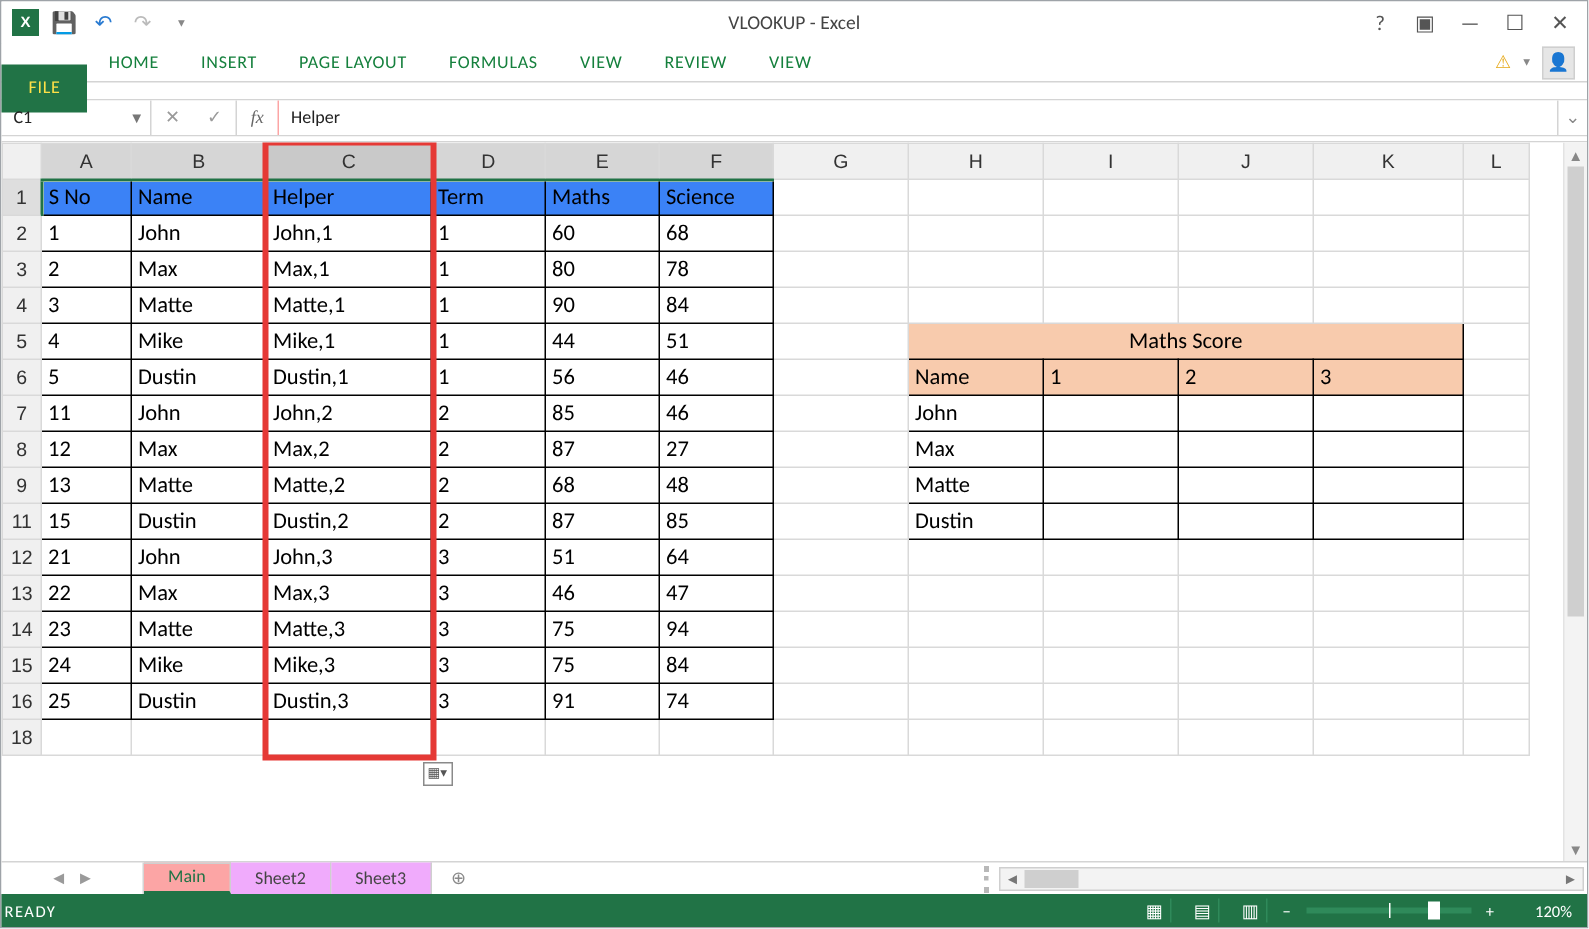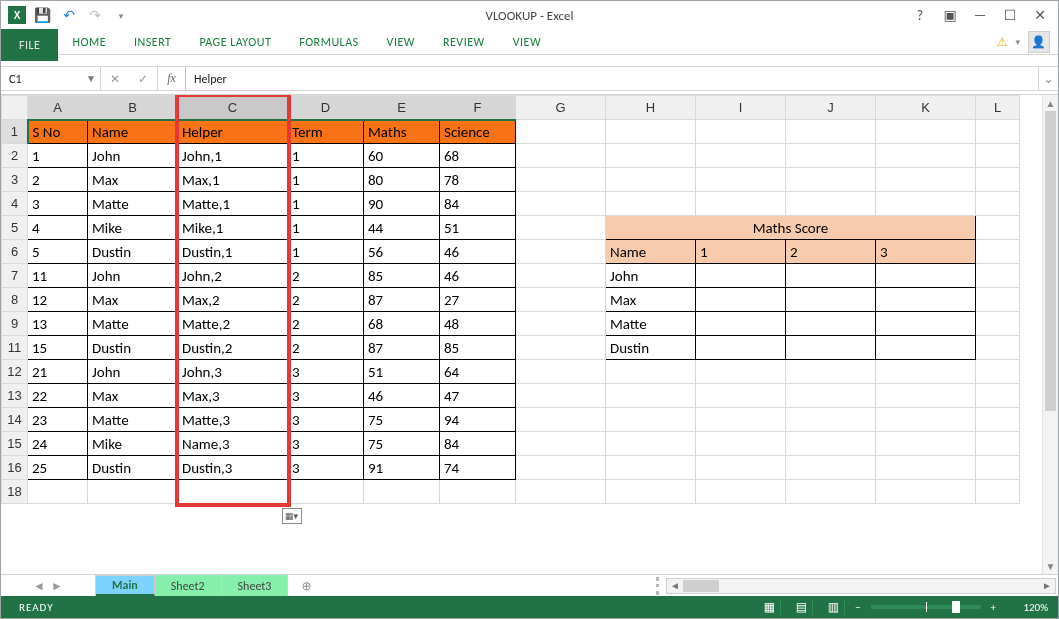--- a/index.html
+++ b/index.html
@@ -10,21 +10,21 @@
   .titlebar { height:28px; background:#fff; display:flex; align-items:center; position:relative; }
   .qat { display:flex; align-items:center; padding-left:6px; gap:6px; }
   .qat .icon-box { width:20px; height:20px; display:flex; align-items:center; justify-content:center; font-size:14px; color:#555; }
   .titlebar .title { position:absolute; left:50%; transform:translateX(-50%); color:#444; font-size:13px; }
   .winctrls { margin-left:auto; display:flex; align-items:center; gap:10px; padding-right:8px; color:#555; font-size:14px; }
   .winctrls .icon-box { width:20px; height:20px; display:flex; align-items:center; justify-content:center; }
 
   
   .ribbon-tabs { height:26px; background:#fff; display:flex; align-items:stretch; border-bottom:1px solid #d4d4d4; padding-left:0; position:relative; }
   .ribbon-tab { padding:0 14px; display:flex; align-items:center; font-size:12px; letter-spacing:0.5px; color:#15803d; cursor:default; }
-  .ribbon-tab.file { background:#217346; color:#e5e5e5; font-weight:normal; padding:16px 18px; }
+  .ribbon-tab.file { background:#217346; color:#fde047; font-weight:normal; padding:16px 18px;margin-top:14px; }
   .ribbon-right { margin-left:auto; display:flex; align-items:center; gap:8px; padding-right:8px; }
   .avatar { width:22px; height:22px; background:#e6e6e6; display:flex; align-items:center; justify-content:center; border:1px solid #cfcfcf;}
 
   .ribbon-gap { height:12px; background:#fff; border-bottom:1px solid #d4d4d4; }
 
   
   .fx-row { height:24px; background:#fff; display:flex; align-items:stretch; border-bottom:1px solid #d4d4d4; }
   .name-box { width:100px; border-right:1px solid #d4d4d4; display:flex; align-items:center; padding-left:8px; position:relative; }
   .name-box .dd { position:absolute; right:4px; color:#777; font-size:10px; }
   .fx-btns { display:flex; align-items:center; border-right:1px solid #d4d4d4; }
@@ -41,47 +41,47 @@
   table.grid th, table.grid td { border:1px solid #d9d9d9; height:24px; padding:0 4px; font-weight:normal; text-align:left; overflow:hidden; white-space:nowrap; }
   table.grid th { background:#f0f0f0; text-align:center; color:#333; font-size:13px; font-family:"Segoe UI",Arial,sans-serif;}
   table.grid th.corner { background:#f0f0f0; }
   table.grid th.rowhdr { background:#f0f0f0; text-align:center; }
   table.grid th.colhdr-sel { background:#d6d6d6; border-bottom:2px solid #217346; }
   table.grid th.colhdr-sel-active { background:#c9c9c9; border-bottom:2px solid #217346; }
   table.grid th.rowhdr-sel { background:#dedede; border-right:2px solid #217346; }
 
   
   .b-cell { border:1px solid #000 !important; }
-  .hdr-cell { background:#f97316; font-weight:bold; }
+  .hdr-cell { background:#3b82f6; font-weight:bold; }
   .peach-hdr { background:#f8cbad; font-weight:bold; text-align:center !important; }
   .peach-row { background:#f8cbad; font-weight:bold; }
   .num-r { text-align:right; }
 
   
   .red-box { position:absolute; border:4px solid #e53935; pointer-events:none; }
 
   
   .autofill-opt { position:absolute; width:20px; height:16px; border:1px solid #8a8a8a; background:#fff; font-size:9px; display:flex; align-items:center; justify-content:center; color:#555;}
 
   
   .sheet-tab-row { height:22px; background:#fff; display:flex; align-items:stretch; border-top:1px solid #d4d4d4; }
   .sheet-nav { width:95px; display:flex; align-items:center; justify-content:center; gap:6px; color:#9a9a9a; border-right:1px solid #d4d4d4;}
   .sheet-tabs { display:flex; align-items:stretch; }
-  .sheet-tab { padding:0 16px; display:flex; align-items:center; border-right:1px solid #cfcfcf; background:#86efac; font-size:12px; color:#444;}
-  .sheet-tab.active { background:#7dd3fc; border-bottom:2px solid #217346; font-weight:bold; color:#217346; border-top:1px solid #cfcfcf;}
+  .sheet-tab { padding:0 16px; display:flex; align-items:center; border-right:1px solid #cfcfcf; background:#f0abfc; font-size:12px; color:#444;}
+  .sheet-tab.active { background:#fca5a5; border-bottom:2px solid #217346; font-weight:normal; color:#217346; border-top:1px solid #cfcfcf;}
   .new-sheet { width:36px; display:flex; align-items:center; justify-content:center; color:#8a8a8a;}
   .hscroll-area { flex:1; display:flex; align-items:center; justify-content:flex-end; padding-right:2px; position:relative;}
   .hscroll-split { width:6px; height:18px; border-left:3px dotted #b8b8b8; margin-right:4px;}
   .hscroll { flex:0 0 390px; height:16px; border:1px solid #cfcfcf; background:#f3f3f3; display:flex; align-items:center; }
   .hscroll .arrow { width:16px; text-align:center; color:#777; font-size:10px; }
   .hscroll .thumb { width:36px; height:12px; background:#cfcfcf; }
 
   
   .statusbar { height:22px; background:#217346; color:#fff; display:flex; align-items:center; font-size:11px; }
-  .statusbar .ready { padding-left:18px; letter-spacing:1px; }
+  .statusbar .ready { padding-left:2px; letter-spacing:1px; }
   .statusbar .right { margin-left:auto; display:flex; align-items:center; gap:10px; padding-right:10px;}
   .view-btn { width:22px; height:16px; display:flex; align-items:center; justify-content:center; border-right:1px solid #2f8a5a; font-size:12px;}
   .zoom-slider { width:110px; height:4px; background:#2f8a5a; position:relative; }
   .zoom-slider .tick { position:absolute; top:-3px; left:50%; width:1px; height:10px; background:#fff;}
   .zoom-slider .thumb { position:absolute; top:-4px; left:74%; width:8px; height:12px; background:#fff;}
   .zoom-val { width:42px; text-align:right; }
 
   
   .vscroll { position:absolute; top:0; right:0; width:16px; bottom:0; background:#f3f3f3; border-left:1px solid #e3e3e3; }
   .vscroll .arrow { height:16px; display:flex; align-items:center; justify-content:center; color:#888; font-size:10px; }
@@ -378,21 +378,21 @@
               <td id="cell-H14"></td>
               <td id="cell-I14"></td>
               <td id="cell-J14"></td>
               <td id="cell-K14"></td>
               <td id="cell-L14"></td>
             </tr>
             <tr>
               <th class="rowhdr">15</th>
               <td id="cell-A15" class=" b-cell num-r">24</td>
               <td id="cell-B15" class=" b-cell">Mike</td>
-              <td id="cell-C15" class=" b-cell">Name,3</td>
+              <td id="cell-C15" class=" b-cell">Mike,3</td>
               <td id="cell-D15" class=" b-cell num-r">3</td>
               <td id="cell-E15" class=" b-cell num-r">75</td>
               <td id="cell-F15" class=" b-cell num-r">84</td>
               <td id="cell-G15"></td>
               <td id="cell-H15"></td>
               <td id="cell-I15"></td>
               <td id="cell-J15"></td>
               <td id="cell-K15"></td>
               <td id="cell-L15"></td>
             </tr>

